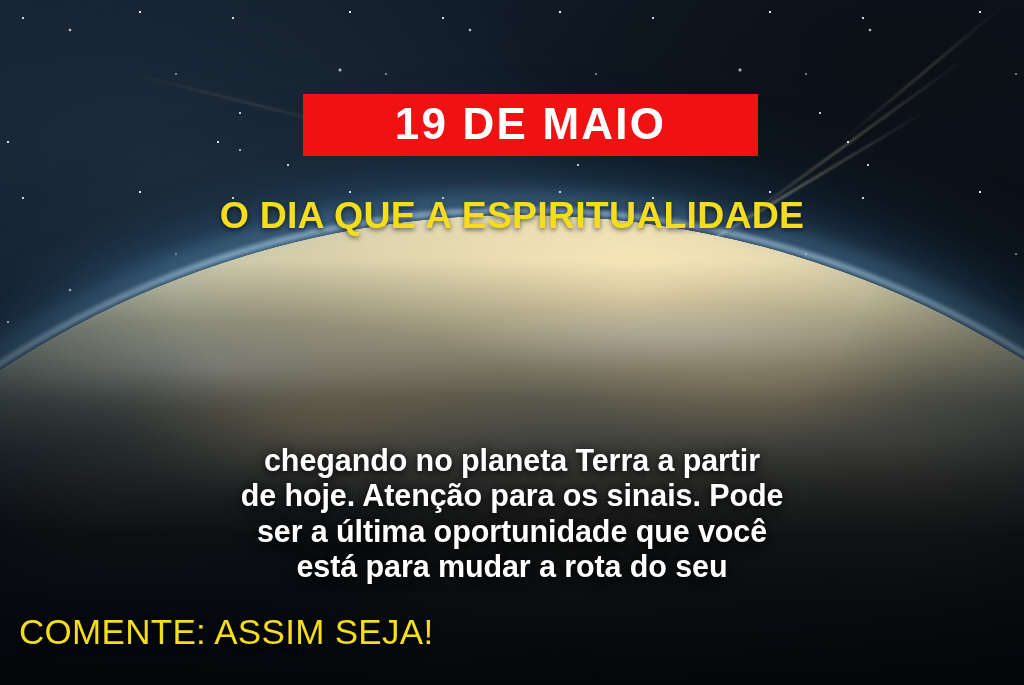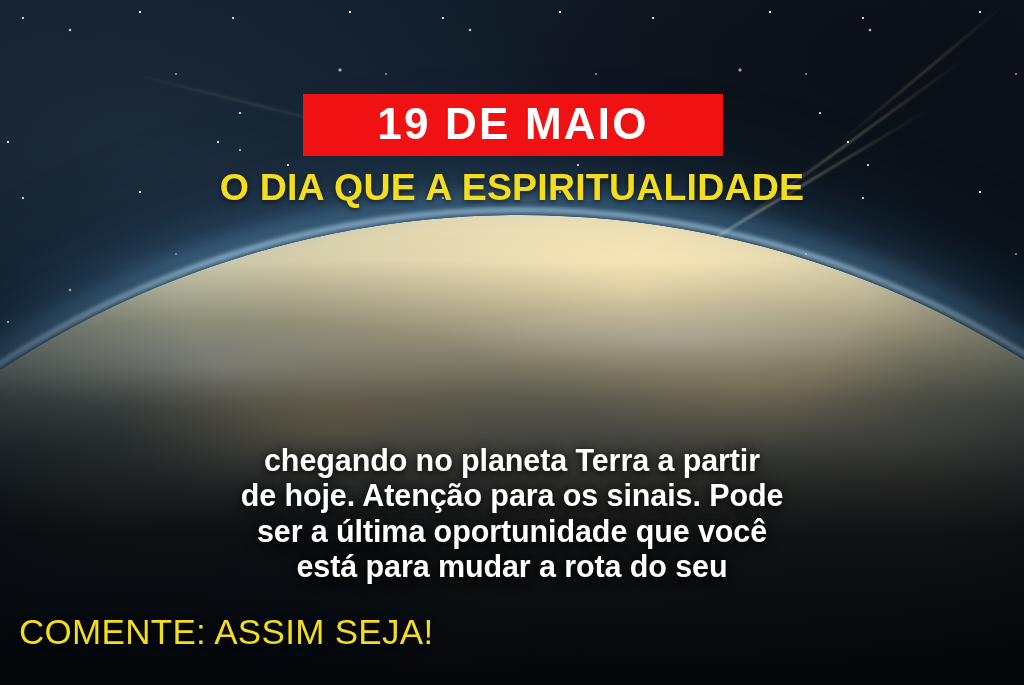--- a/index.html
+++ b/index.html
@@ -182,21 +182,21 @@
   .content {
     position: absolute;
     inset: 0;
     z-index: 5;
   }
 
   .date-banner {
     position: absolute;
     left: 303px;
     top: 94px;
-    width: 420px;
+    width: 455px;
     height: 62px;
     background: #F01212;
     display: flex;
     align-items: center;
     justify-content: center;
   }
   .date-banner .label {
     color: #ffffff;
     font-size: 44px;
     font-weight: 700;
@@ -212,21 +212,21 @@
     right: 0;
     top: 166px;
     text-align: center;
     color: #F4DD1C;
     font-size: 37.5px;
     font-weight: 700;
     line-height: 1.16;
     letter-spacing: .2px;
     text-shadow: 0 2px 5px rgba(0,0,0,.55);
   }
-  .headline .ln { display: block; white-space: nowrap; }
+  .headline .ln { display: block; white-space: nowrap; margin-top: 28px; }
 
   .body-copy {
     position: absolute;
     left: 50%;
     transform: translateX(-50%);
     top: 443px;
     width: 880px;
     text-align: center;
     color: #ffffff;
     font-size: 30.5px;

